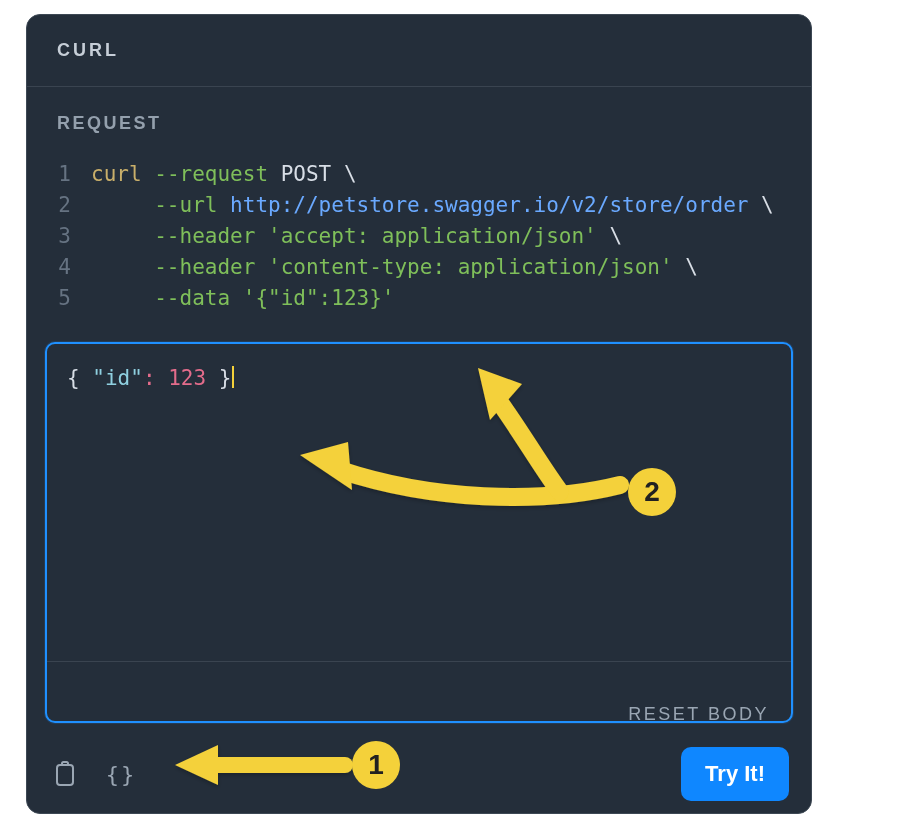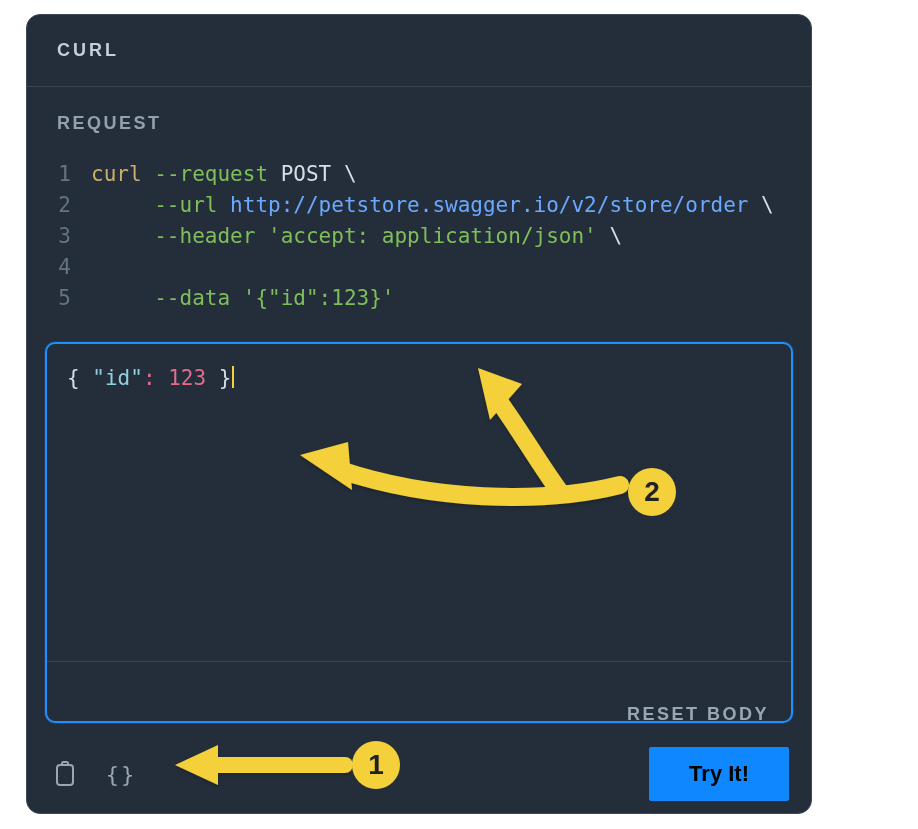--- a/index.html
+++ b/index.html
@@ -130,21 +130,21 @@
     border-top: 1px solid #3a4450;
     height: 60px;
     display: flex;
     align-items: center;
     justify-content: flex-end;
     padding: 0 22px;
   }
   .reset-body-btn {
     color: #9aa6b3;
     font-size: 18px;
-    font-weight: 700;
+    font-weight: 400;
     letter-spacing: 2.5px;
     cursor: pointer;
     margin-top: 46px;
   }
 
   
   .bottom-bar {
     height: 78px;
     display: flex;
     align-items: center;
@@ -167,25 +167,25 @@
   }
   .icon-btn svg { stroke: currentColor; }
   .braces-txt {
     font-family: ui-monospace, SFMono-Regular, Menlo, Consolas, monospace;
     font-size: 22px;
     color: #9aa6b3;
     letter-spacing: 2px;
   }
   .try-it-btn {
     background: #0f87ff;
-    color: #000000;
+    color: #ffffff;
     font-size: 22px;
     font-weight: 700;
-    padding: 14px 40px;
-    border-radius: 2px;
+    padding: 14px 24px;
+    border-radius: 10px;
     cursor: pointer;
     border: none;
   }
 
   
   .anno-layer {
     position: absolute;
     left: 0; top: 0; width: 918px; height: 829px;
     pointer-events: none;
   }
@@ -229,20 +229,21 @@
     <div class="code-line">
       <span class="gutter">2</span>
       <span class="code"><span>     </span><span class="tok-flag">--url</span> <span class="tok-url">http://petstore.swagger.io/v2/store/order</span><span class="tok-punct"> \</span></span>
     </div>
     <div class="code-line">
       <span class="gutter">3</span>
       <span class="code"><span>     </span><span class="tok-flag">--header</span> <span class="tok-str">'accept: application/json'</span><span class="tok-punct"> \</span></span>
     </div>
     <div class="code-line">
       <span class="gutter">4</span>
+      <span class="code"><span>     </span><span class="tok-flag">--header</span> <span class="tok-str">'content-type: application/json'</span><span class="tok-punct"> \</span></span>
     </div>
     <div class="code-line">
       <span class="gutter">5</span>
       <span class="code"><span>     </span><span class="tok-flag">--data</span> <span class="tok-str">'{"id":123}'</span><span class="tok-punct"></span></span>
     </div>
   </div>
 
   <div class="body-editor-wrap">
     <div class="body-editor">
       <span class="json-brace">{</span>

